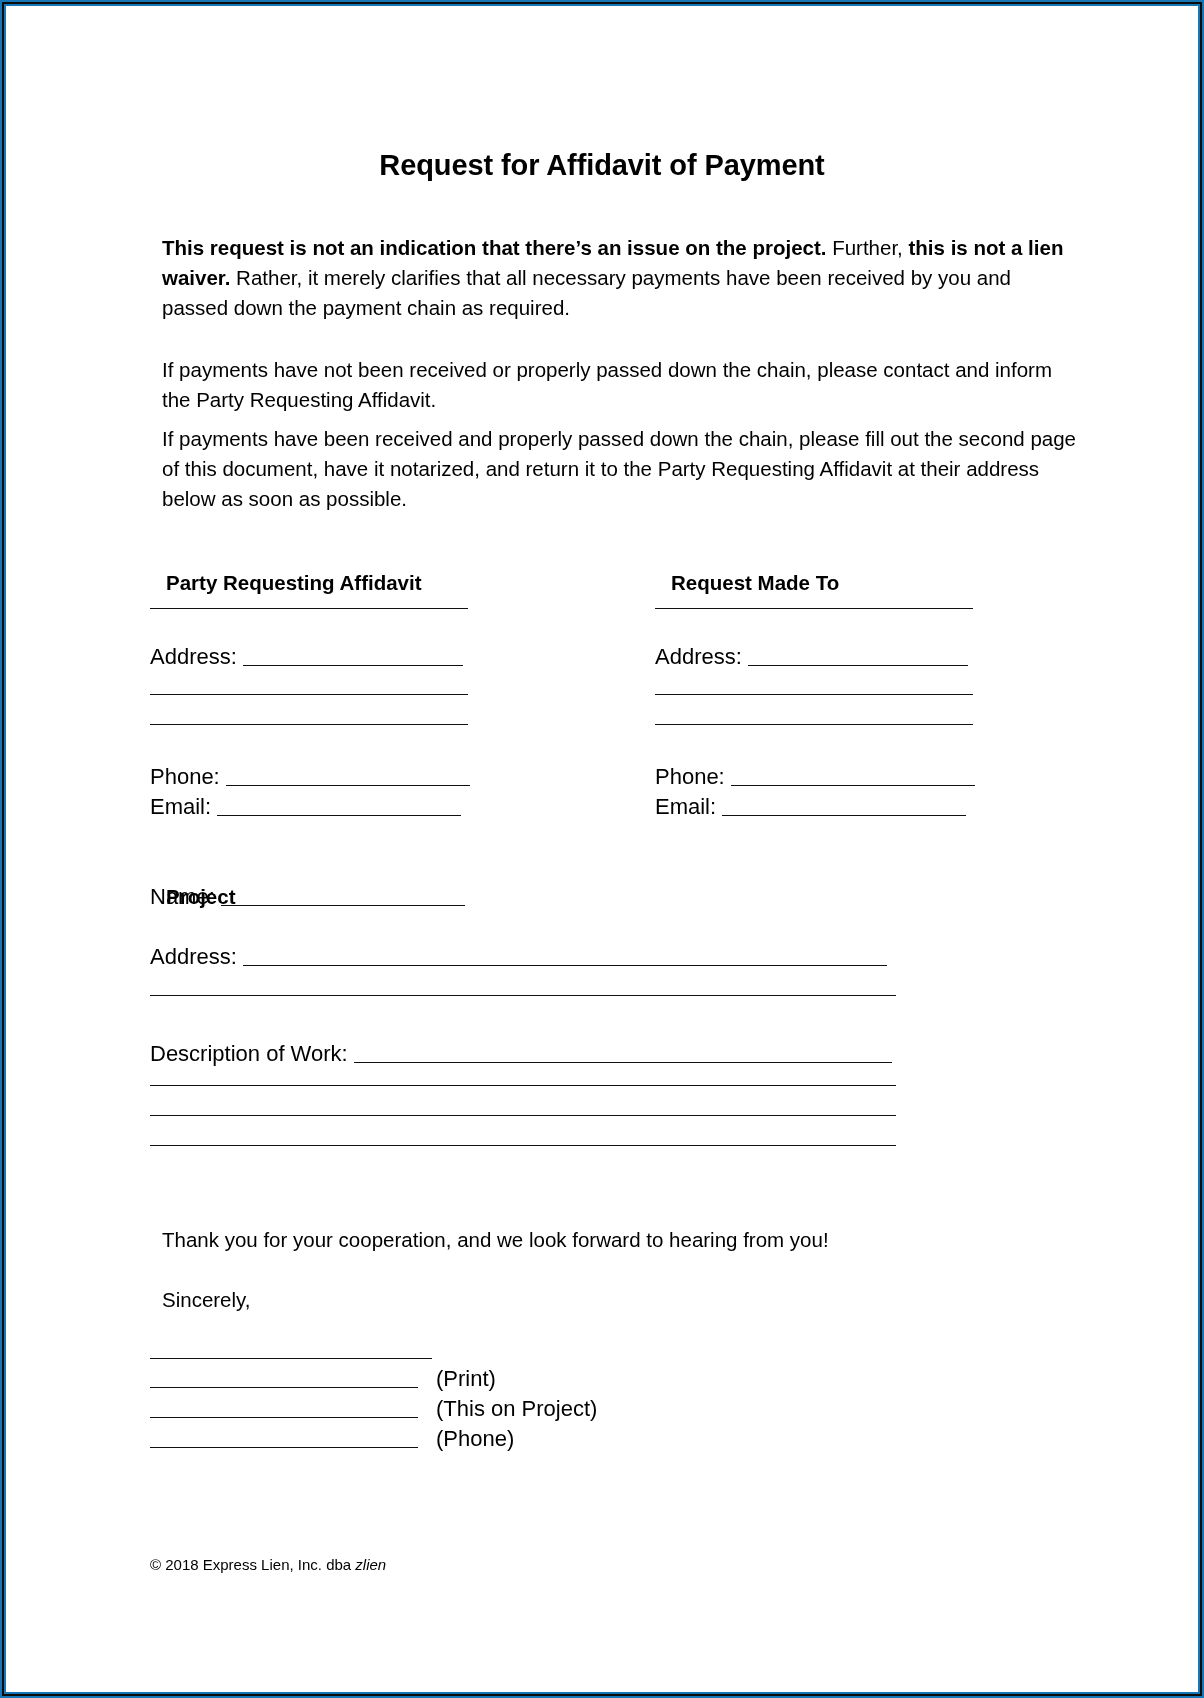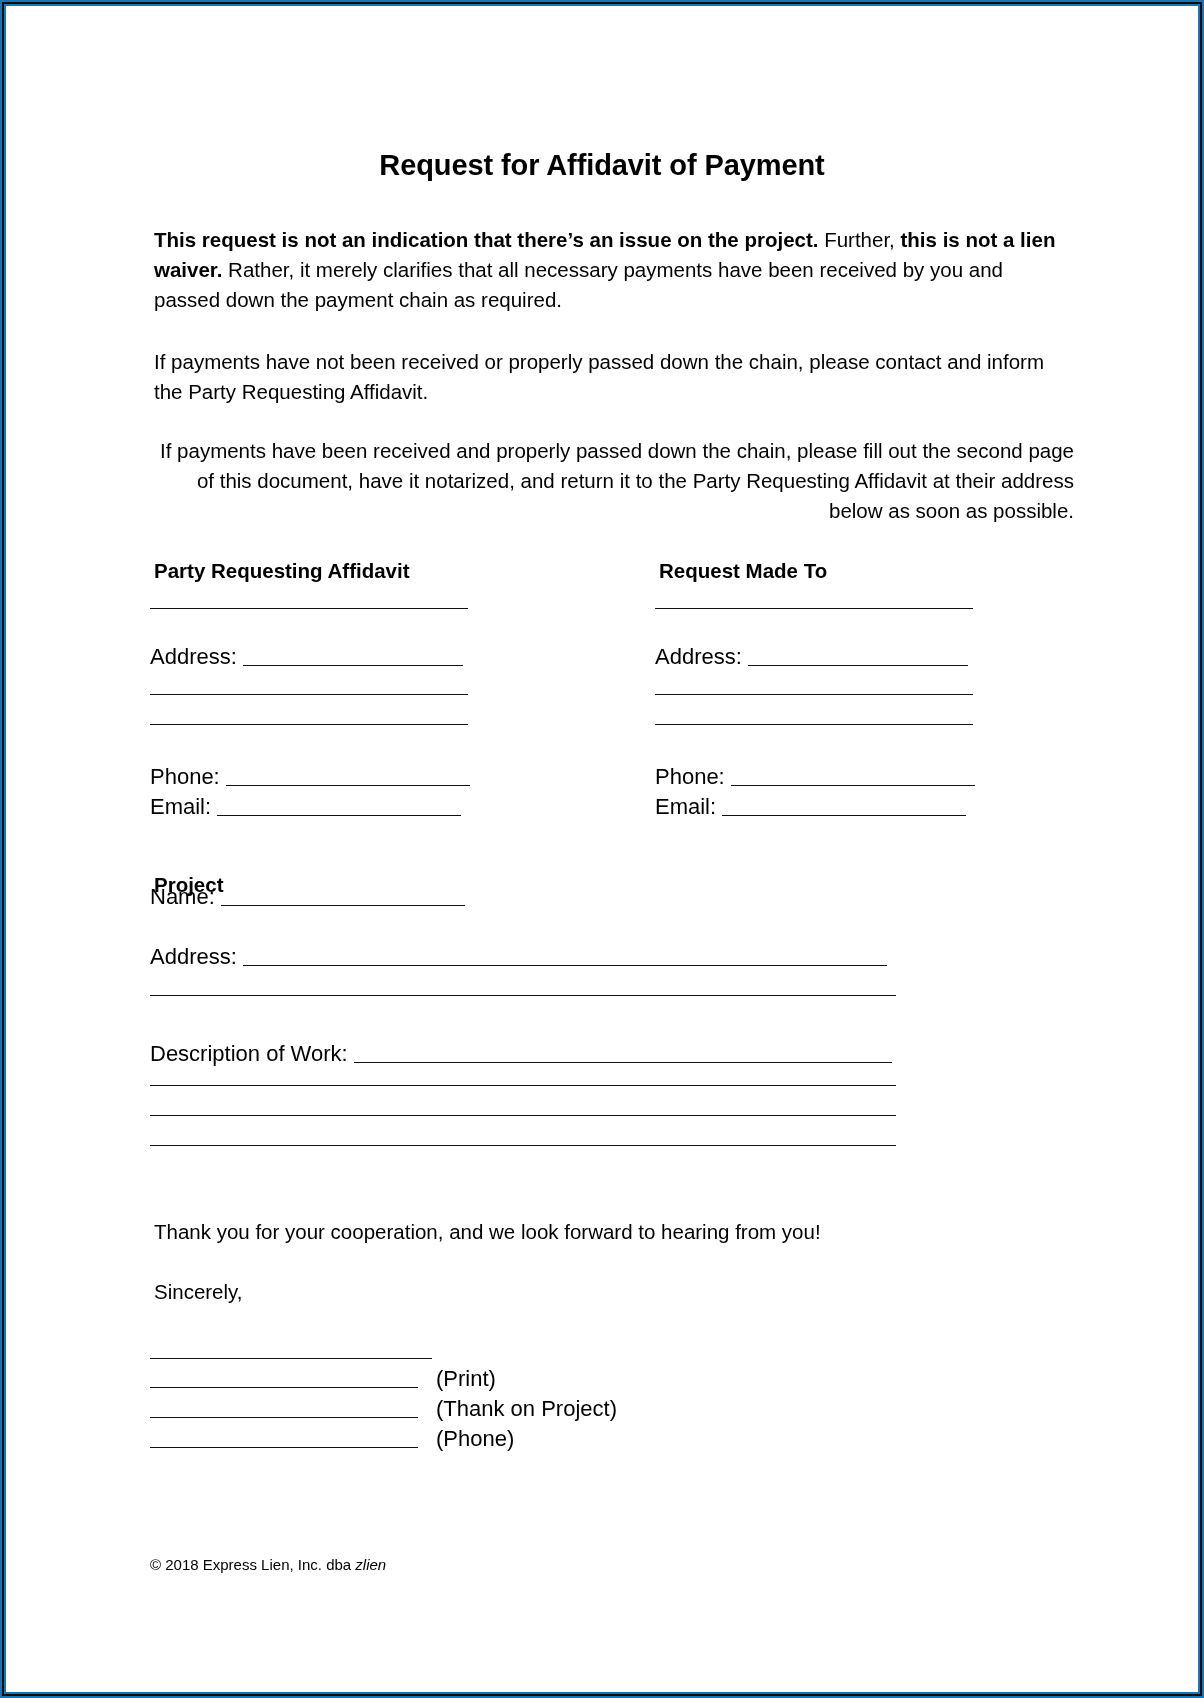--- a/index.html
+++ b/index.html
@@ -52,28 +52,28 @@
     font-weight: bold;
     margin: 0;
     letter-spacing: -0.1px;
   }
   .para {
     position: absolute;
     left: 0;
     width: 920px;
     font-size: 20.5px;
     line-height: 30px;
-    margin: 4px;
+    margin: 12px;
   }
   .para b { font-weight: bold; }
   .col-head {
     position: absolute;
     font-size: 20.5px;
     font-weight: bold;
-    margin: 4px;
+    margin: 16px;
   }
   .line-row {
     position: absolute;
     font-size: 22px;
     line-height: 30px;
     white-space: nowrap;
   }
   .blank {
     display: inline-block;
     border-bottom: 1.6px solid #111;
@@ -101,21 +101,21 @@
 <div class="frame-inner"></div>
 
 <div class="page">
 
   <h1 class="title">Request for Affidavit of Payment</h1>
 
   <p class="para" style="top:221px;"><b>This request is not an indication that there’s an issue on the project.</b><span> Further, </span><b>this is not a lien waiver.</b><span> Rather, it merely clarifies that all necessary payments have been received by you and passed down the payment chain as required.</span></p>
 
   <p class="para" style="top:343px;">If payments have not been received or properly passed down the chain, please contact and inform the Party Requesting Affidavit.</p>
 
-  <p class="para" style="top:432px;text-align:right;">If payments have been received and properly passed down the chain, please fill out the second page of this document, have it notarized, and return it to the Party Requesting Affidavit at their address below as soon as possible.</p>
+  <p class="para" style="top:412px;">If payments have been received and properly passed down the chain, please fill out the second page of this document, have it notarized, and return it to the Party Requesting Affidavit at their address below as soon as possible.</p>
 
   <h2 class="col-head" style="left:0; top:555px;">Party Requesting Affidavit</h2>
   <div class="line-row" style="left:0; top:585px;">
     <span class="blank" style="width:318px;"></span>
   </div>
   <div class="line-row" style="left:0; top:642px;">
     <span>Address:</span>
     <span class="blank" style="width:220px;"></span>
   </div>
   <div class="line-row" style="left:0; top:671px;">
@@ -185,21 +185,21 @@
   <p class="para" style="top:1213px;">Thank you for your cooperation, and we look forward to hearing from you!</p>
   <p class="para" style="top:1273px;">Sincerely,</p>
 
   <div class="line-row" style="left:0; top:1335px;">
     <span class="blank" style="width:282px;"></span>
   </div>
   <div class="line-row" style="left:0; top:1364px;">
     <span class="blank" style="width:268px;"></span><span class="sig-label">(Print)</span>
   </div>
   <div class="line-row" style="left:0; top:1394px;">
-    <span class="blank" style="width:268px;"></span><span class="sig-label">(Thank on Project)</span>
+    <span class="blank" style="width:268px;"></span><span class="sig-label">(This on Project)</span>
   </div>
   <div class="line-row" style="left:0; top:1424px;">
     <span class="blank" style="width:268px;"></span><span class="sig-label">(Phone)</span>
   </div>
 
   <div class="footer"><span>© 2018 Express Lien, Inc. dba </span><i>zlien</i></div>
 
 </div>
 
 </body></html>

